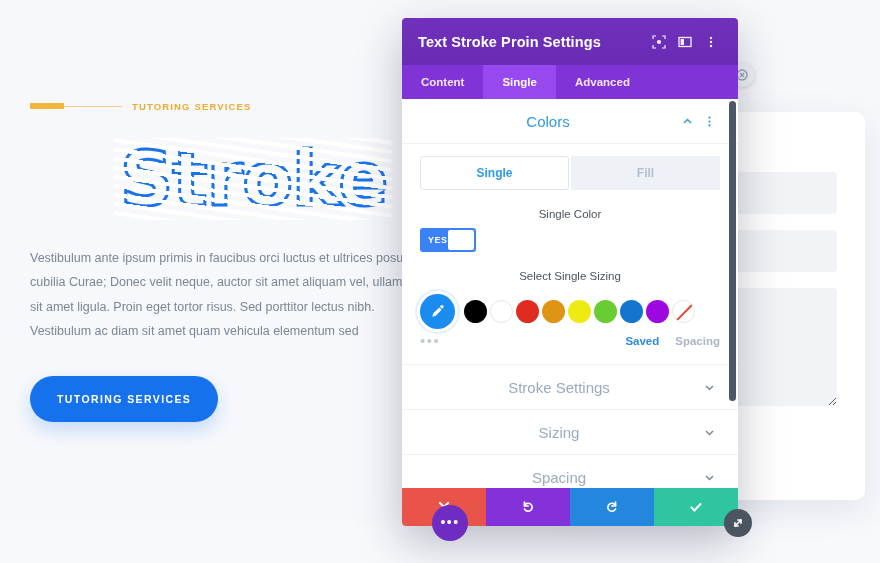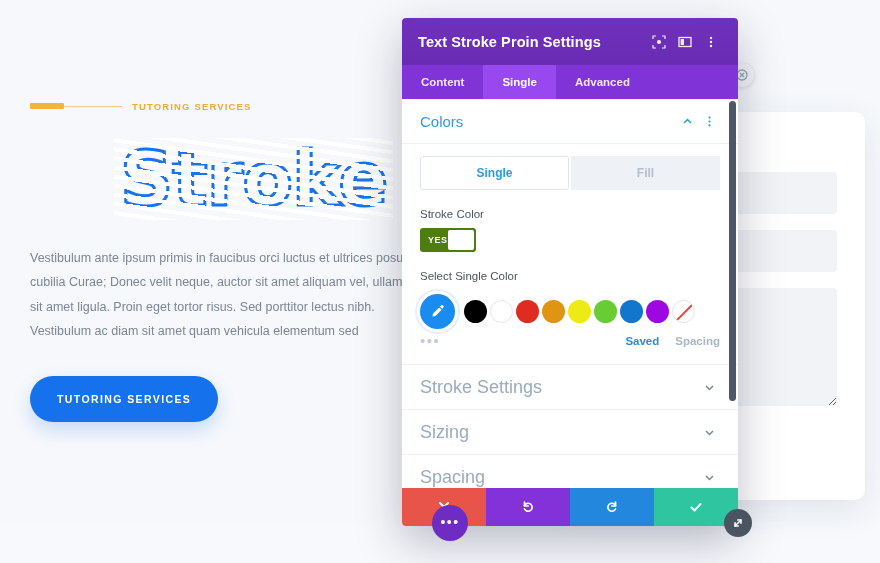--- a/index.html
+++ b/index.html
@@ -119,47 +119,47 @@
   }
 
   .modal-tabs { height: 34px; background: #8034d8; display: flex; flex: none; }
   .modal-tab {
     padding: 0 19px; height: 34px; display: flex; align-items: center;
     color: #f2e6ff; font-size: 11.5px; font-weight: bold; cursor: pointer;
     background: transparent; border: none; font-family: "Liberation Sans", sans-serif;
   }
   .modal-tab.active { background: #9748ef; color: #ffffff; }
 
-  .modal-body { flex: 1; overflow: hidden; position: relative; background: #fff; }
+  .modal-body { flex: 1; overflow: hidden; position: relative; background: #fff; text-align: center; }
 
   .section-head {
     height: 45px; display: flex; align-items: center; padding: 0 18px;
     border-bottom: 1px solid #edf1f5;
   }
   .section-title-open { color: #2e9ae8; font-size: 15px; flex: 1; }
-  .section-title-closed { color: #9aabbd; font-size: 18px; flex: 1; }
+  .section-title-closed { color: #9aabbd; font-size: 15px; flex: 1; }
   .sec-icon { width: 22px; display: flex; align-items: center; justify-content: center; cursor: pointer; }
 
   .seg-wrap { display: flex; padding: 12px 18px 0; gap: 2px; }
   .seg {
     flex: 1; height: 34px; display: flex; align-items: center; justify-content: center;
     font-size: 12px; font-weight: bold; cursor: pointer;
     background: #eef1f5; color: #b3bfcc; border: 1px solid transparent;
     font-family: "Liberation Sans", sans-serif;
   }
   .seg.active {
     background: #ffffff; color: #2e9ae8; border: 1px solid #dfe5ec;
     border-radius: 3px;
   }
 
   .fld-label { padding: 18px 18px 0; color: #4a5561; font-size: 11.5px; }
 
   .toggle {
     margin: 8px 18px 0; width: 56px; height: 24px; border-radius: 3px;
-    background: #4d7c0f; display: flex; align-items: center; cursor: pointer;
+    background: #3b82f6; display: flex; align-items: center; cursor: pointer;
     overflow: hidden;
   }
   .toggle-txt { color: #fff; font-size: 9px; font-weight: bold; padding-left: 8px; letter-spacing: .5px; }
   .toggle-knob { margin-left: auto; width: 30px; height: 20px; background: #fff; border-radius: 2px; margin-right: 2px; }
 
   .swatch-row { display: flex; align-items: center; padding: 12px 18px 0; gap: 0; }
   .sw {
     width: 23px; height: 23px; border-radius: 50%; margin-right: 3px; cursor: pointer;
     flex: none;
   }
@@ -315,28 +315,28 @@
             <circle cx="6.5" cy="10.4" r="1.1" fill="#2e9ae8"></circle>
           </svg>
         </div>
       </div>
 
       <div class="seg-wrap">
         <div class="seg active">Single</div>
         <div class="seg">Fill</div>
       </div>
 
-      <div class="fld-label">Stroke Color</div>
+      <div class="fld-label">Single Color</div>
 
       <div class="toggle">
         <span class="toggle-txt">YES</span>
         <span class="toggle-knob"></span>
       </div>
 
-      <div class="fld-label">Select Single Color</div>
+      <div class="fld-label">Select Single Sizing</div>
 
       <div class="swatch-row">
         <div class="sw-picker">
           <svg width="17" height="17" viewBox="0 0 17 17">
             <path d="M11.8 2.4a1.7 1.7 0 0 1 2.4 2.4l-1 1-2.4-2.4 1-1z" fill="#fff"></path>
             <path d="M10.2 4.4l2.4 2.4-6.1 6.1-3.1.7.7-3.1 6.1-6.1z" fill="#fff"></path>
           </svg>
         </div>
         <div class="sw" style="background:#000000"></div>
         <div class="sw sw-white"></div>

